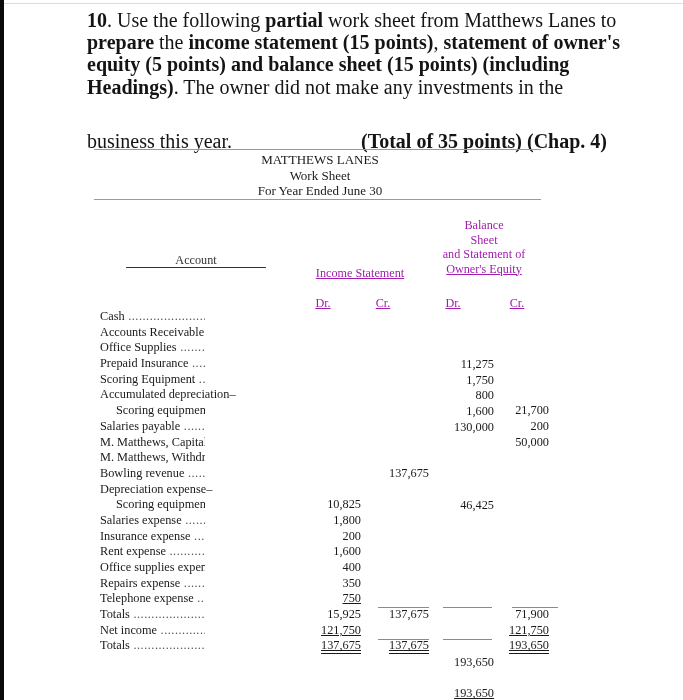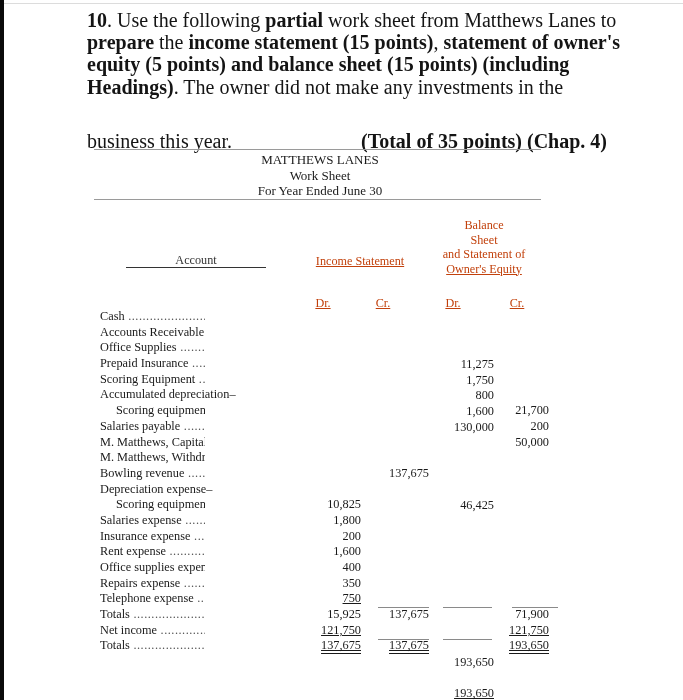--- a/index.html
+++ b/index.html
@@ -17,21 +17,21 @@
     .question b { font-weight: bold; }
     .q-last { display: flex; justify-content: space-between; width: 520px; margin-top: 32px; }
 
     .rule { position: absolute; height: 1px; background: #9a9a9a; }
 
     .ws-head {
       position: absolute; left: 200px; width: 240px; top: 152px;
       text-align: center; font-size: 13px; line-height: 15.5px; color: #1a1a1a;
     }
 
-    .col-head { position: absolute; font-size: 12.2px; line-height: 14.5px; color: #c2410c; text-align: center; }
+    .col-head { position: absolute; font-size: 12.2px; line-height: 14.5px; color: #a21caf; text-align: center; }
     .u { text-decoration: underline; }
     .acct-head {
       position: absolute; left: 126px; top: 254px; width: 140px; text-align: center;
       font-size: 12.2px; border-bottom: 1.4px solid #333; line-height: 13px; color: #333;
     }
     .acct-head span { text-decoration: none; text-align: center; }
 
     .rows { position: absolute; left: 100px; top: 309px; }
     .row { position: relative; height: 15.7px; font-size: 12.3px; line-height: 15.7px; width: 460px; }
     .acct {
@@ -64,21 +64,21 @@
 
 <div class="rule" style="left:94px; top:149px; width:447px;"></div>
 <div class="ws-head">
   <div>MATTHEWS LANES</div>
   <div>Work Sheet</div>
   <div>For Year Ended June 30</div>
 </div>
 <div class="rule" style="left:94px; top:199px; width:447px;"></div>
 
 <div class="acct-head"><span>Account</span></div>
-<div class="col-head u" style="left:305px; top:254px; width:110px;">Income Statement</div>
+<div class="col-head u" style="left:305px; top:266px; width:110px;">Income Statement</div>
 <div class="col-head" style="left:425px; top:218px; width:118px;">
   <div>Balance</div>
   <div>Sheet</div>
   <div>and Statement of</div>
   <div class="u">Owner's Equity</div>
 </div>
 <div class="col-head u" style="left:308px; top:296px; width:30px;">Dr.</div>
 <div class="col-head u" style="left:368px; top:296px; width:30px;">Cr.</div>
 <div class="col-head u" style="left:438px; top:296px; width:30px;">Dr.</div>
 <div class="col-head u" style="left:502px; top:296px; width:30px;">Cr.</div>

